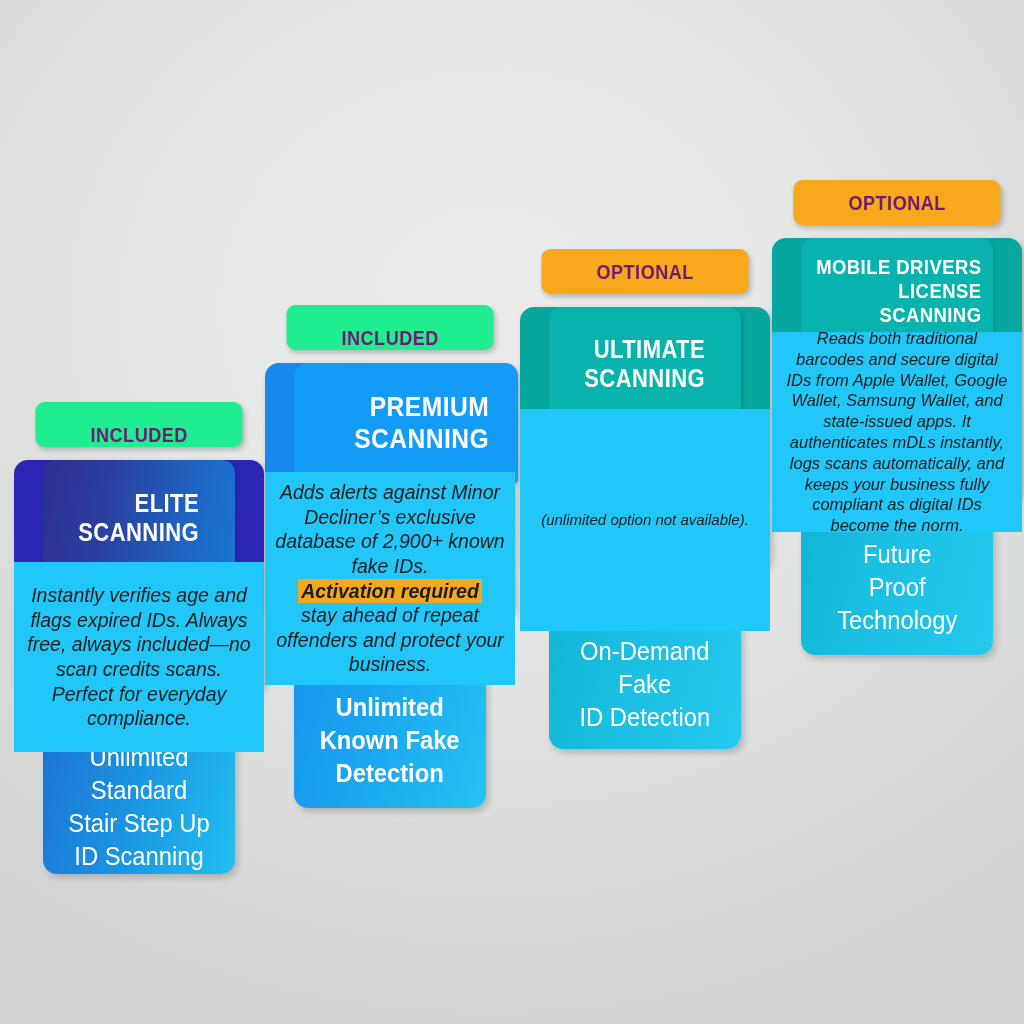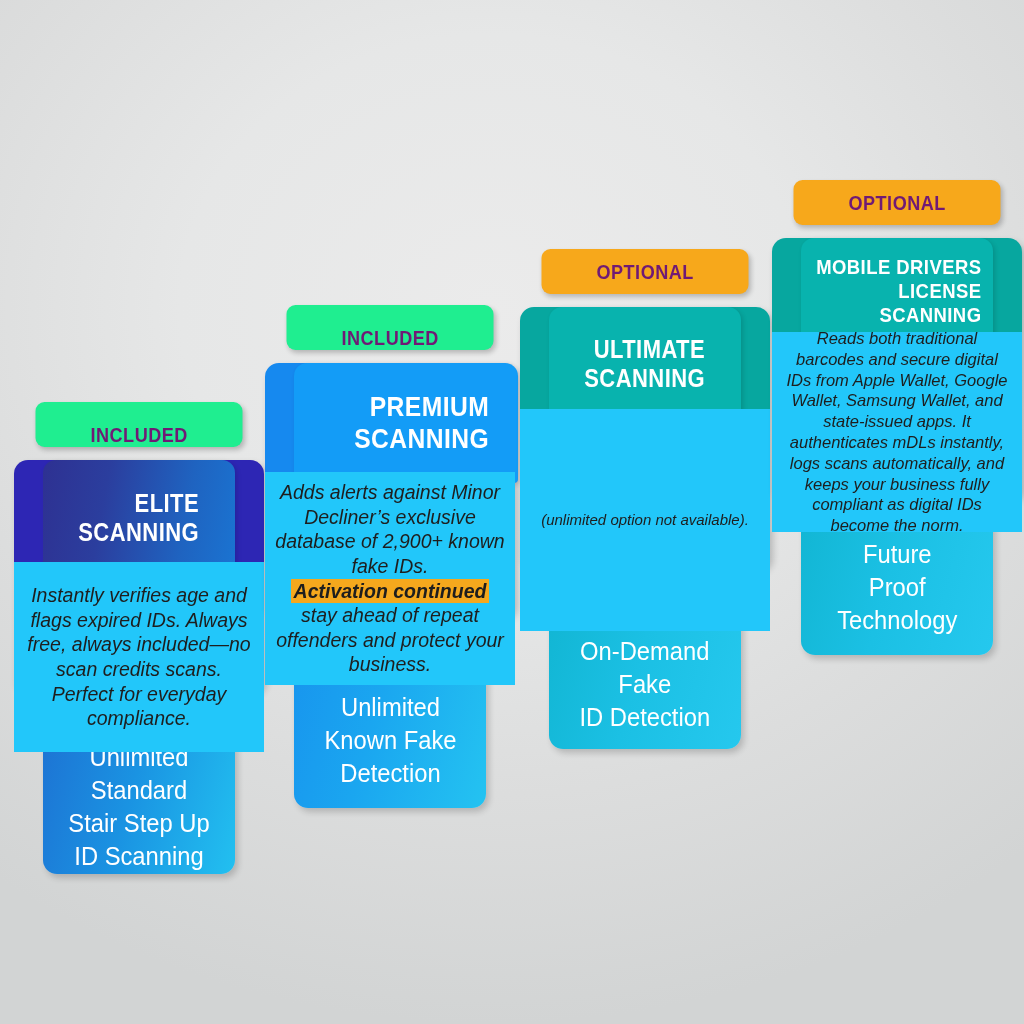--- a/index.html
+++ b/index.html
@@ -142,21 +142,21 @@
   #card1 .foot { top: 338px; height: 134px;
     background: linear-gradient(105deg, #1d74d4 0%, #1a93e2 45%, #22c0f0 100%); }
 
   
   #card2 { left: 265px; top: 305px; }
   #card2 .badge { top: 0px; }
   #card2 .backpanel { top: 58px; height: 254px; background: #1689ef; }
   #card2 .head { top: 58px; height: 120px; font-size: 28px; background: #139cf7; padding-left: 32px; }
   #card2 .desc { top: 167px; height: 213px; font-size: 19.5px; }
   #card2 .foot { top: 368px; height: 135px;
-    background: linear-gradient(105deg, #1896ee 0%, #1aa6f0 40%, #24c3f1 100%); }
+    background: linear-gradient(105deg, #1896ee 0%, #1aa6f0 40%, #24c3f1 100%); font-weight: bold; }
 
   
   #card3 { left: 520px; top: 249px; }
   #card3 .badge { top: 0px; }
   #card3 .backpanel { top: 58px; height: 262px; background: #07a79f; }
   #card3 .head { top: 58px; height: 113px; font-size: 25px; background: #08b3ae; }
   #card3 .desc { top: 160px; height: 222px; font-size: 19.5px; }
   #card3 .foot { top: 370px; height: 130px;
     background: linear-gradient(105deg, #12b6d4 0%, #1bc0e4 45%, #25c8ee 100%); }
 
@@ -214,21 +214,21 @@
       <div class="foot">
         <span class="ft">
           <span>Unlimited</span><br>
           <span>Known Fake</span><br>
           <span>Detection</span>
         </span>
       </div>
     </div>
     <div class="desc">
       <p>Adds alerts against Minor Decliner’s exclusive database of 2,900+ known fake IDs.</p>
-      <p><span class="hl">Activation continued</span></p>
+      <p><span class="hl">Activation required</span></p>
       <p>stay ahead of repeat offenders and protect your business.</p>
     </div>
   </div>
 
   <div class="card" id="card3">
     <div class="badge orange">
       <span>OPTIONAL</span>
     </div>
     <div class="backpanel"></div>
     <div class="inner">

